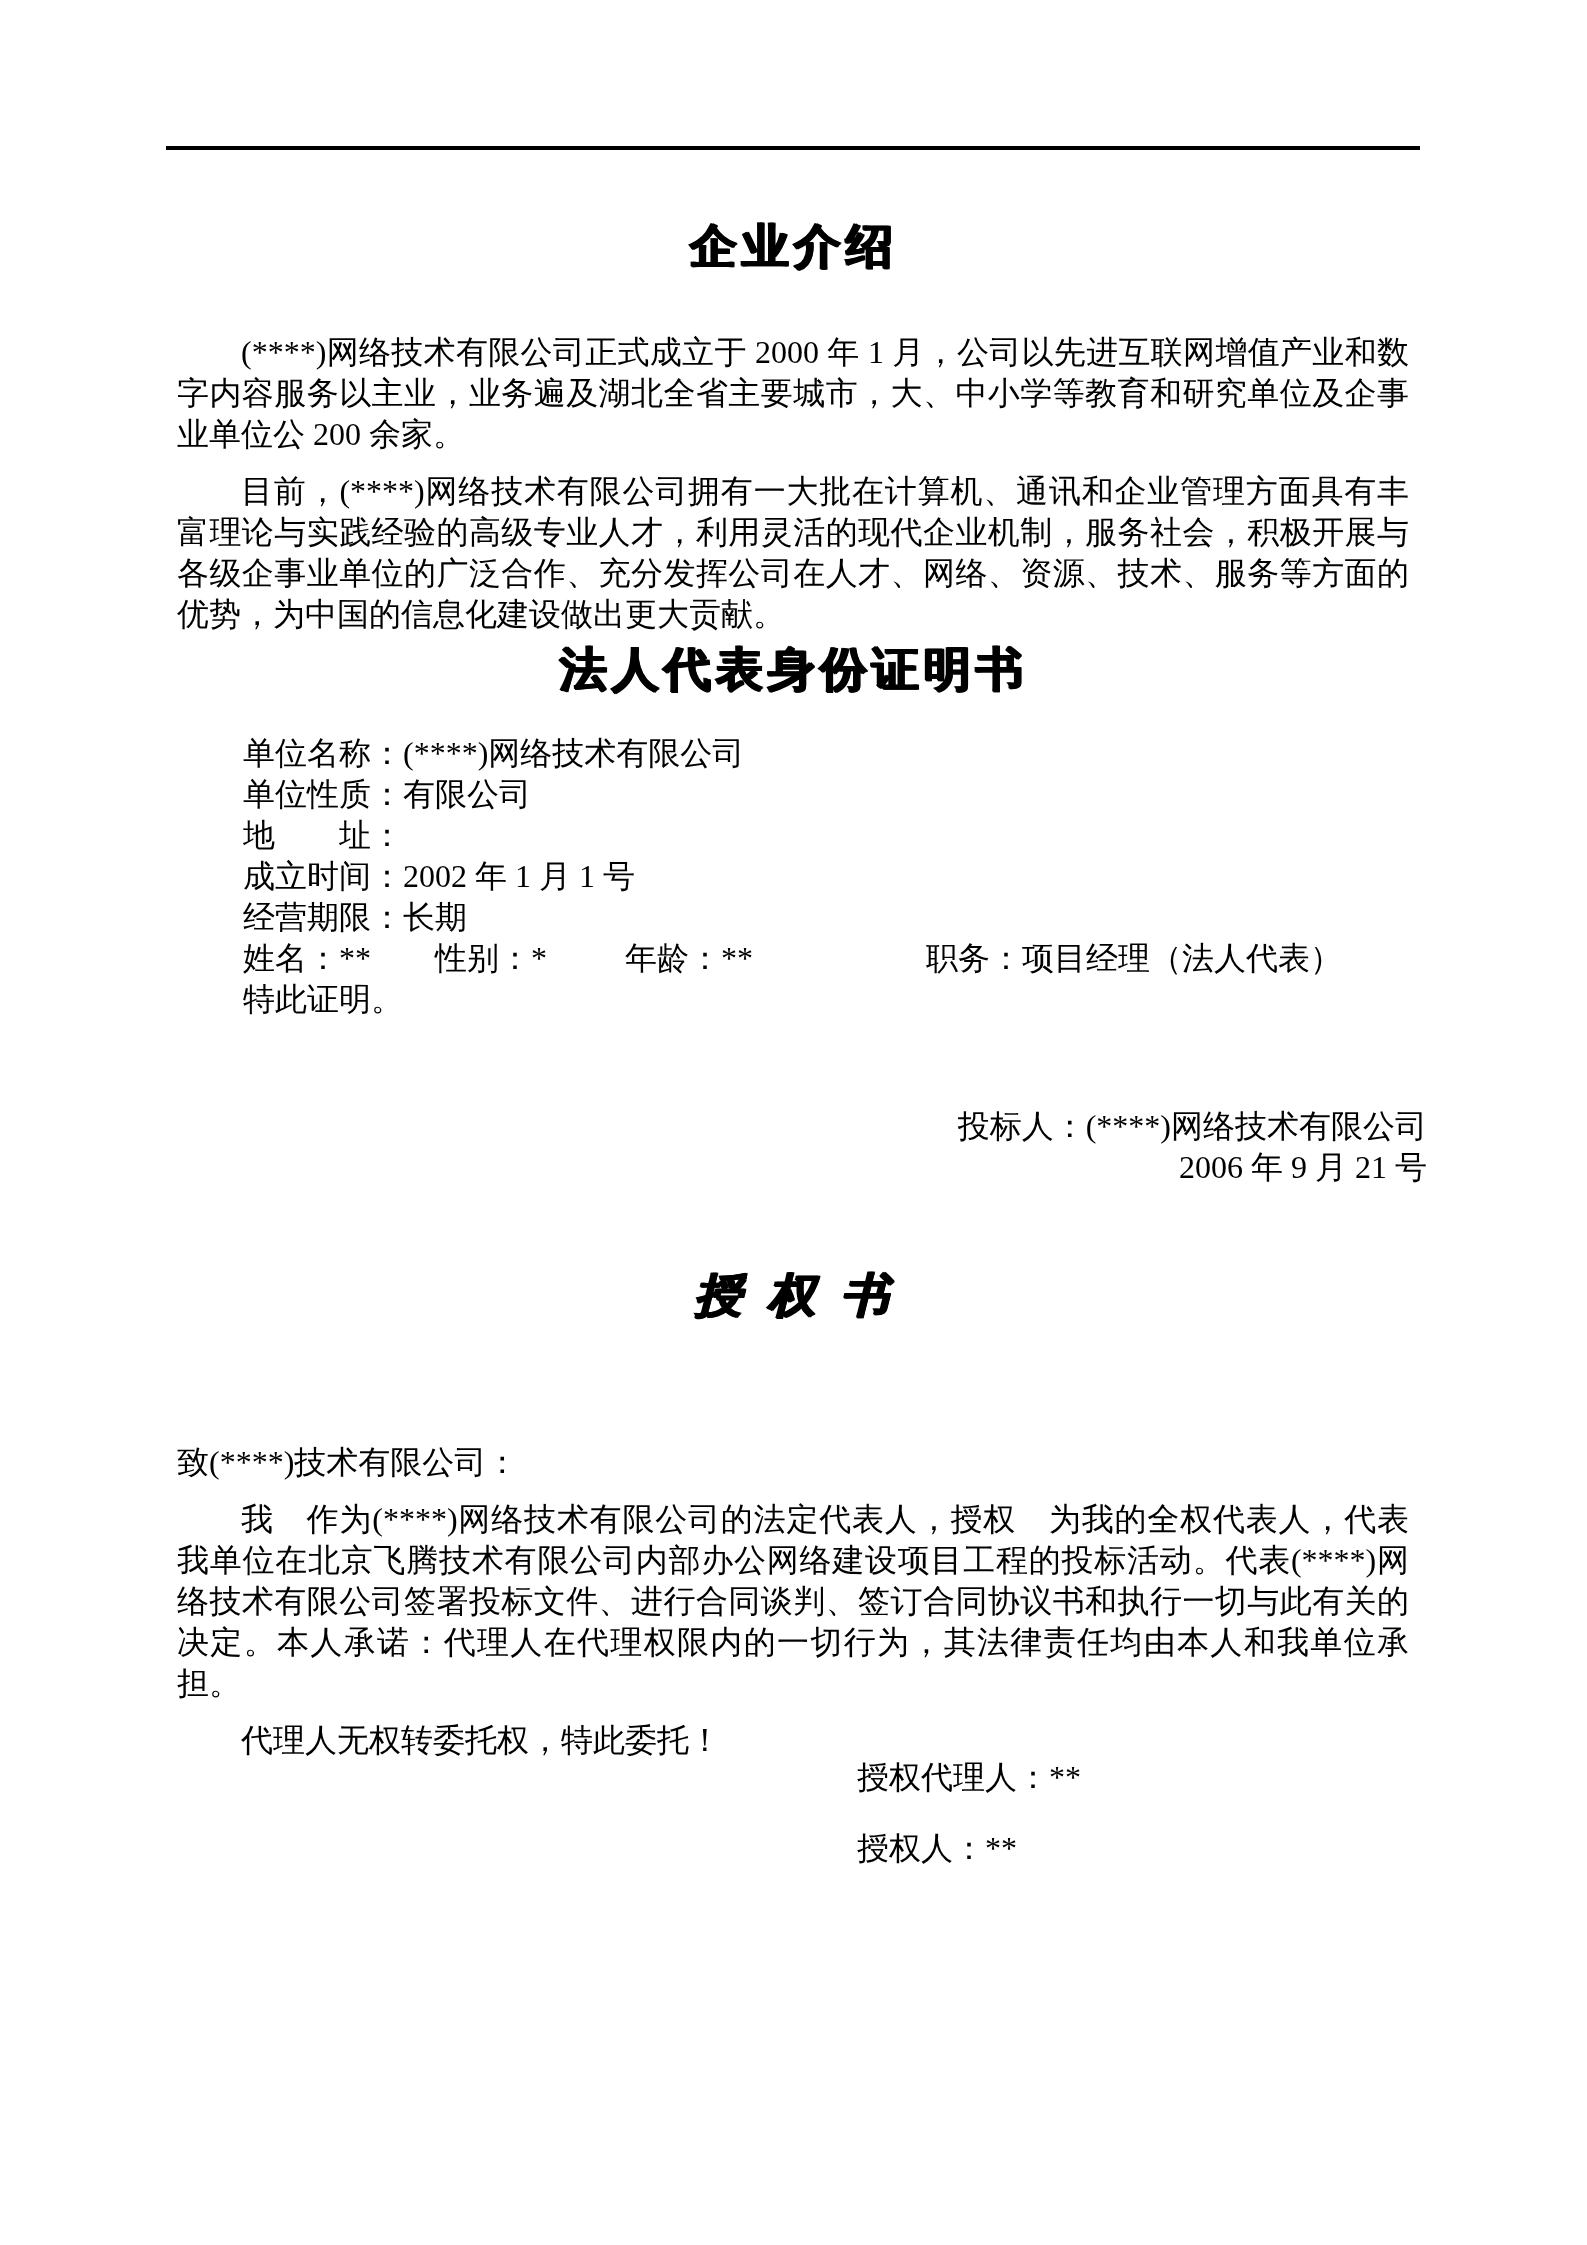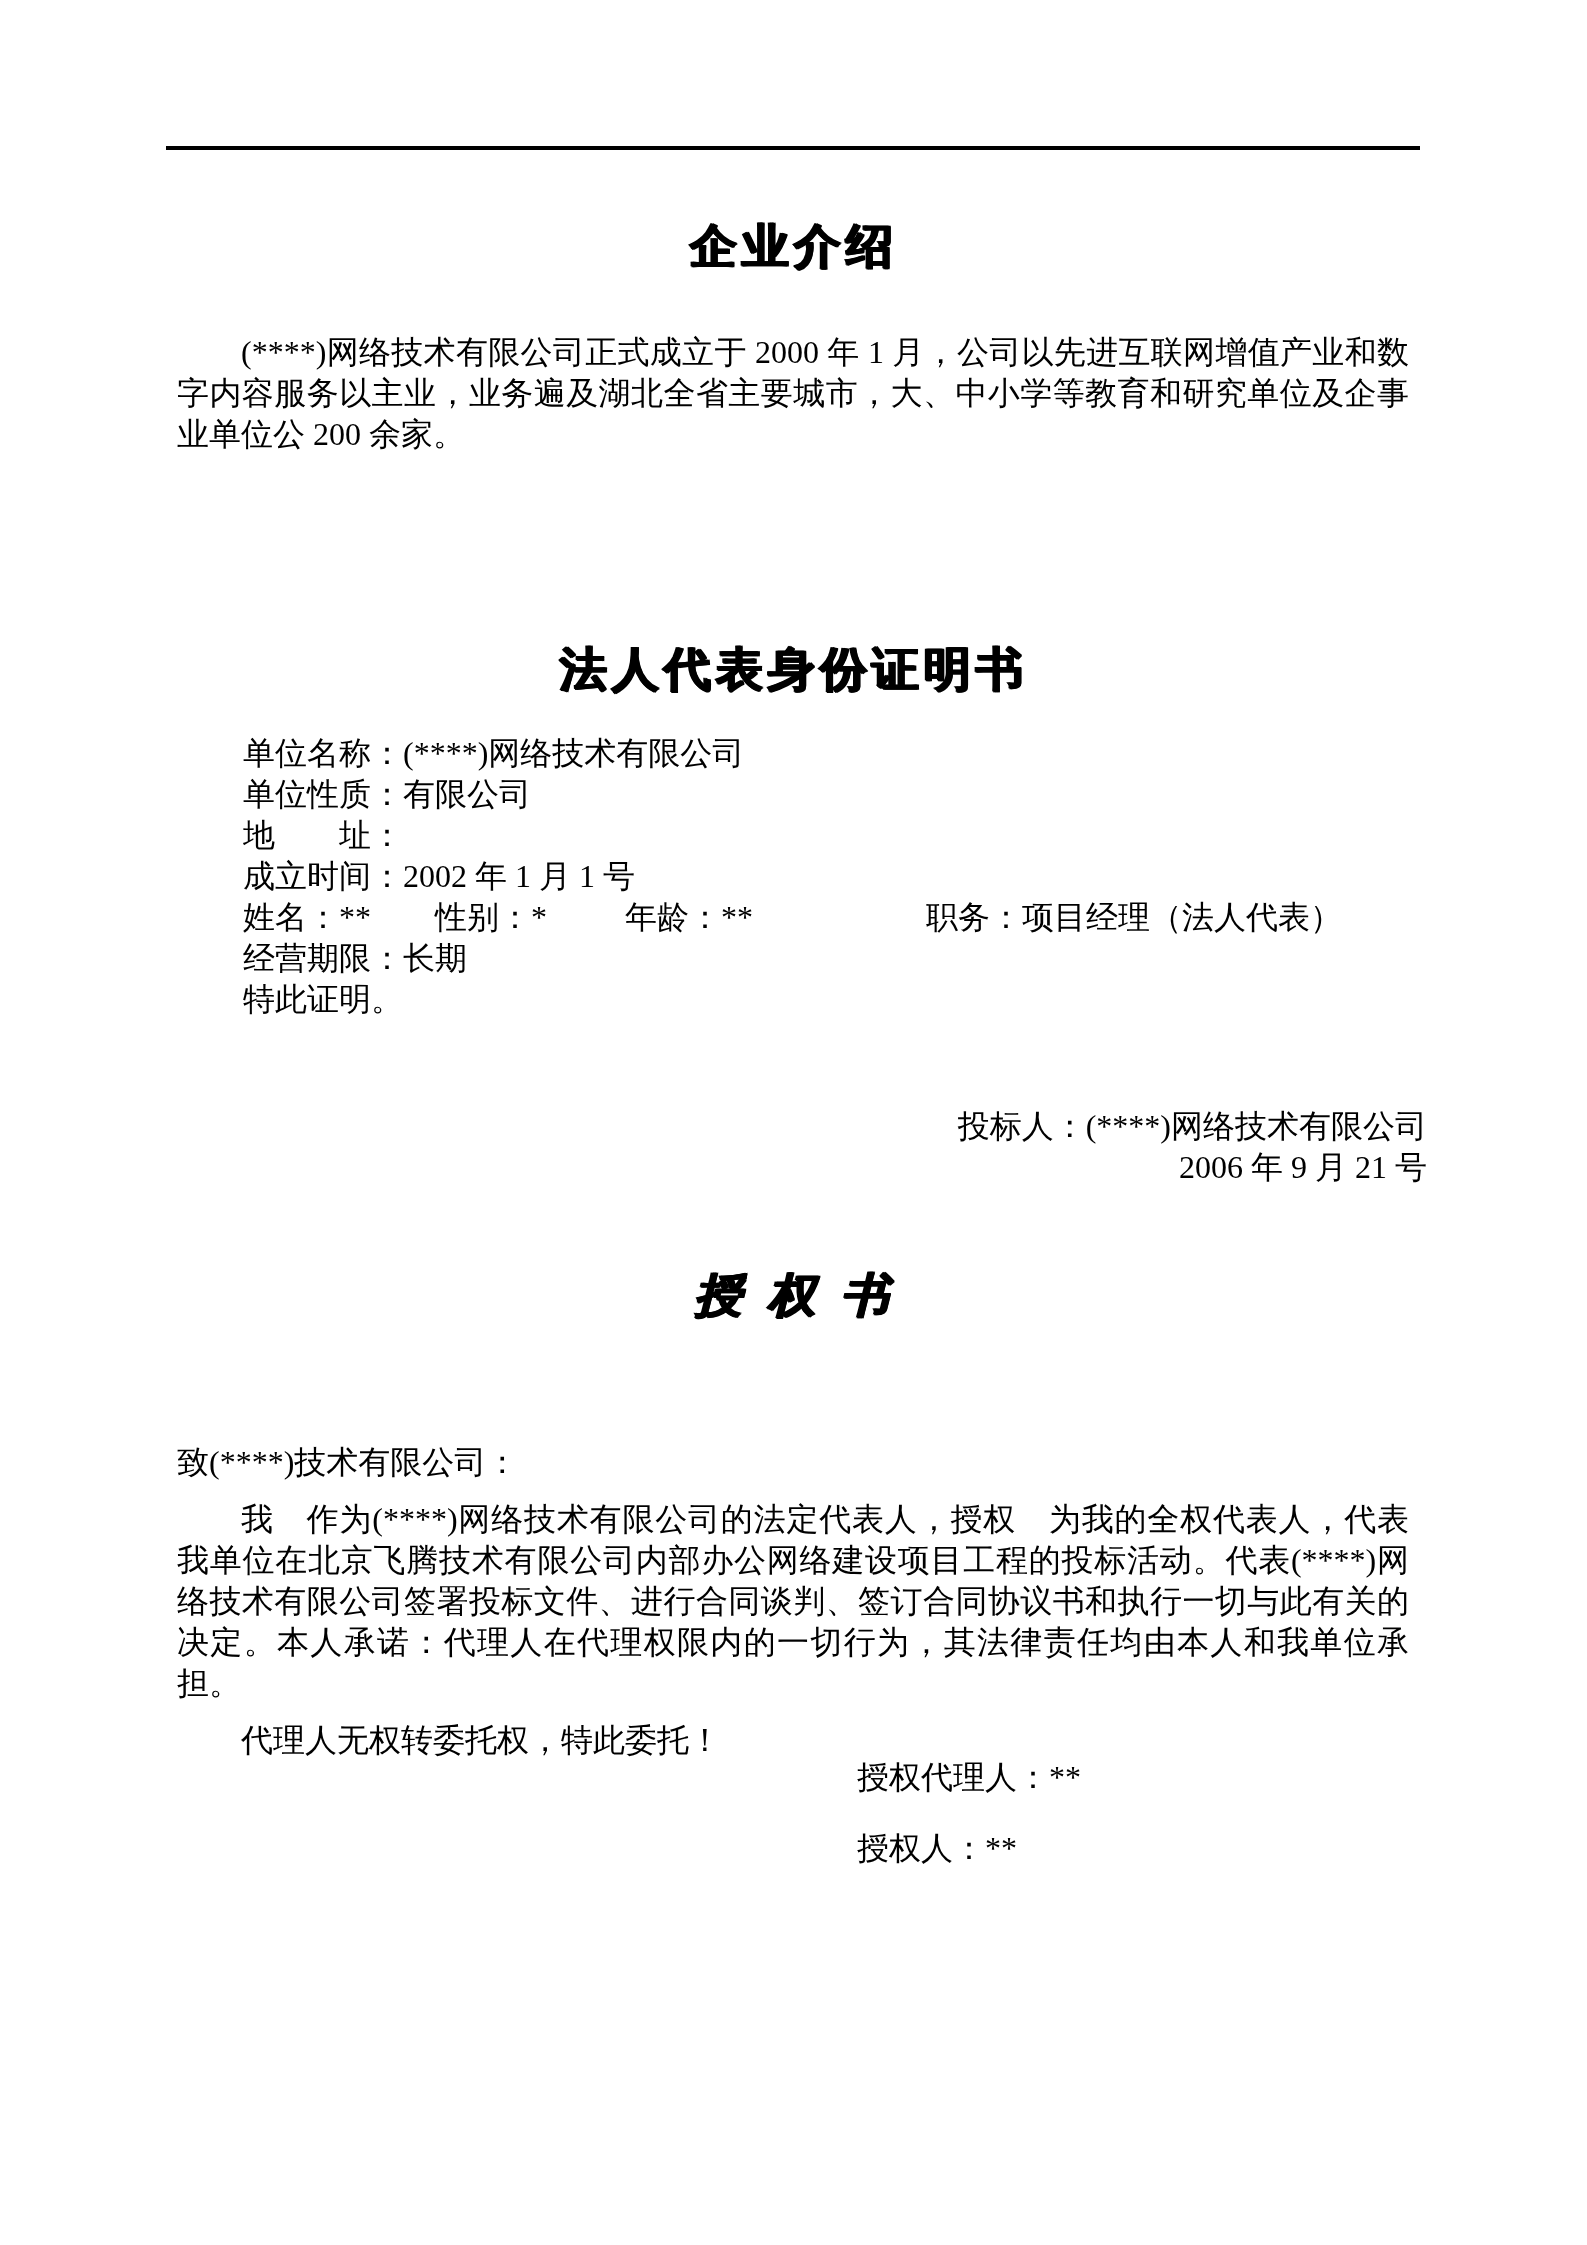--- a/index.html
+++ b/index.html
@@ -104,42 +104,43 @@
 <body>
 
 <div class="page">
 
   <div class="rule"></div>
 
   <h1 class="doc-title" id="title-intro">企业介绍</h1>
 
   <div class="intro-block body-text">
     <p class="indent">(****)网络技术有限公司正式成立于 2000 年 1 月，公司以先进互联网增值产业和数字内容服务以主业，业务遍及湖北全省主要城市，大、中小学等教育和研究单位及企事业单位公 200 余家。</p>
+    <p class="indent">目前，(****)网络技术有限公司拥有一大批在计算机、通讯和企业管理方面具有丰富理论与实践经验的高级专业人才，利用灵活的现代企业机制，服务社会，积极开展与各级企事业单位的广泛合作、充分发挥公司在人才、网络、资源、技术、服务等方面的优势，为中国的信息化建设做出更大贡献。</p>
   </div>
 
   <h1 class="doc-title" id="title-cert">法人代表身份证明书</h1>
 
   <div class="cert-list body-text">
     <div class="line">
       <span>单位名称：</span><span>(****)网络技术有限公司</span>
     </div>
     <div class="line">
       <span>单位性质：</span><span>有限公司</span>
     </div>
     <div class="line">
       <span>地　　址：</span><span></span>
     </div>
     <div class="line">
       <span>成立时间：</span><span>2002 年 1 月 1 号</span>
     </div>
     <div class="line">
-      <span>姓名：</span><span>**</span><span class="gap-a">性别：</span><span>*</span><span class="gap-b">年龄：</span><span>**</span><span class="gap-c">职务：</span><span>项目经理（法人代表）</span>
+      <span>经营期限：</span><span>长期</span>
     </div>
     <div class="line">
-      <span>经营期限：</span><span>长期</span>
+      <span>姓名：</span><span>**</span><span class="gap-a">性别：</span><span>*</span><span class="gap-b">年龄：</span><span>**</span><span class="gap-c">职务：</span><span>项目经理（法人代表）</span>
     </div>
     <div class="line">特此证明。</div>
   </div>
 
   <div class="cert-sign body-text">
     <div class="line">
       <span>投标人：</span><span>(****)网络技术有限公司</span>
     </div>
     <div class="line">2006 年 9 月 21 号</div>
   </div>

